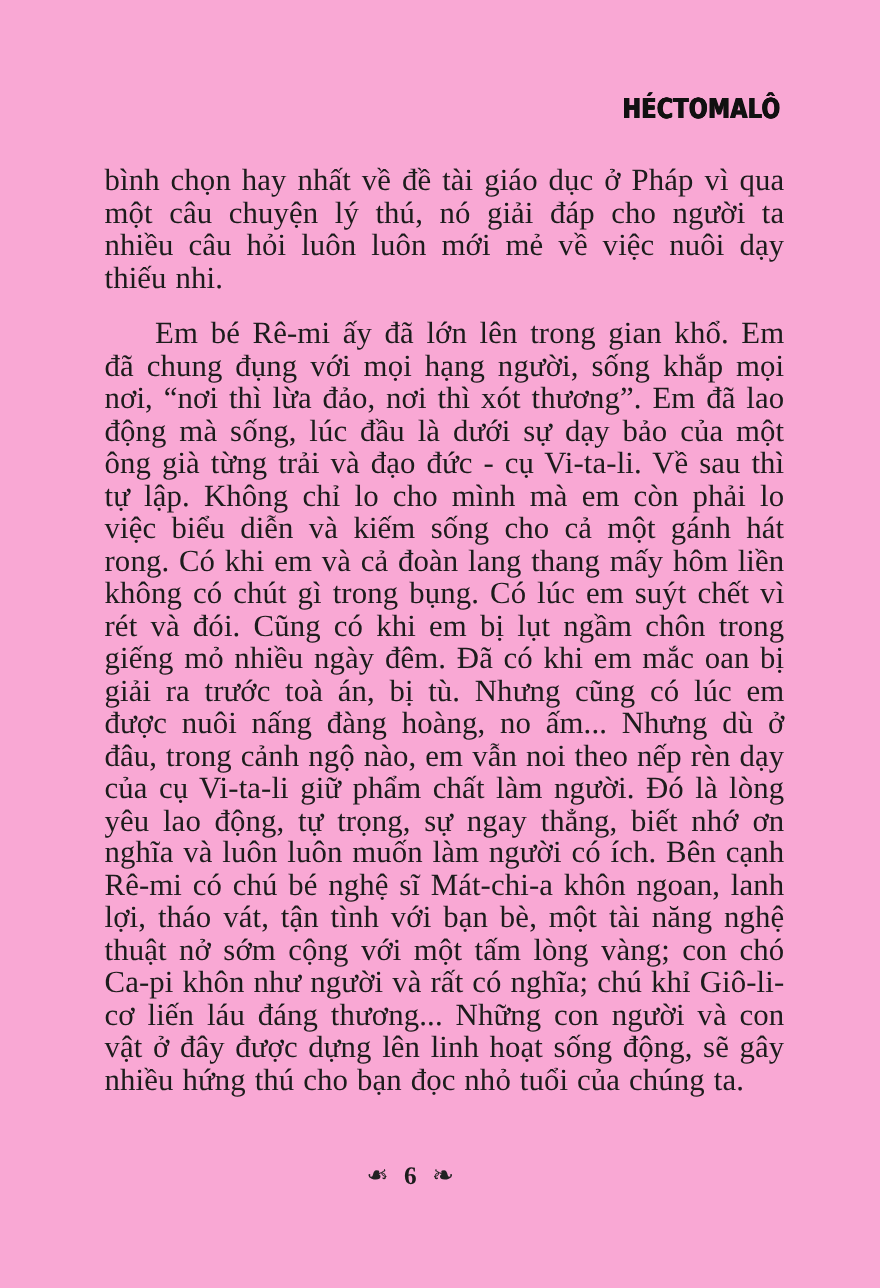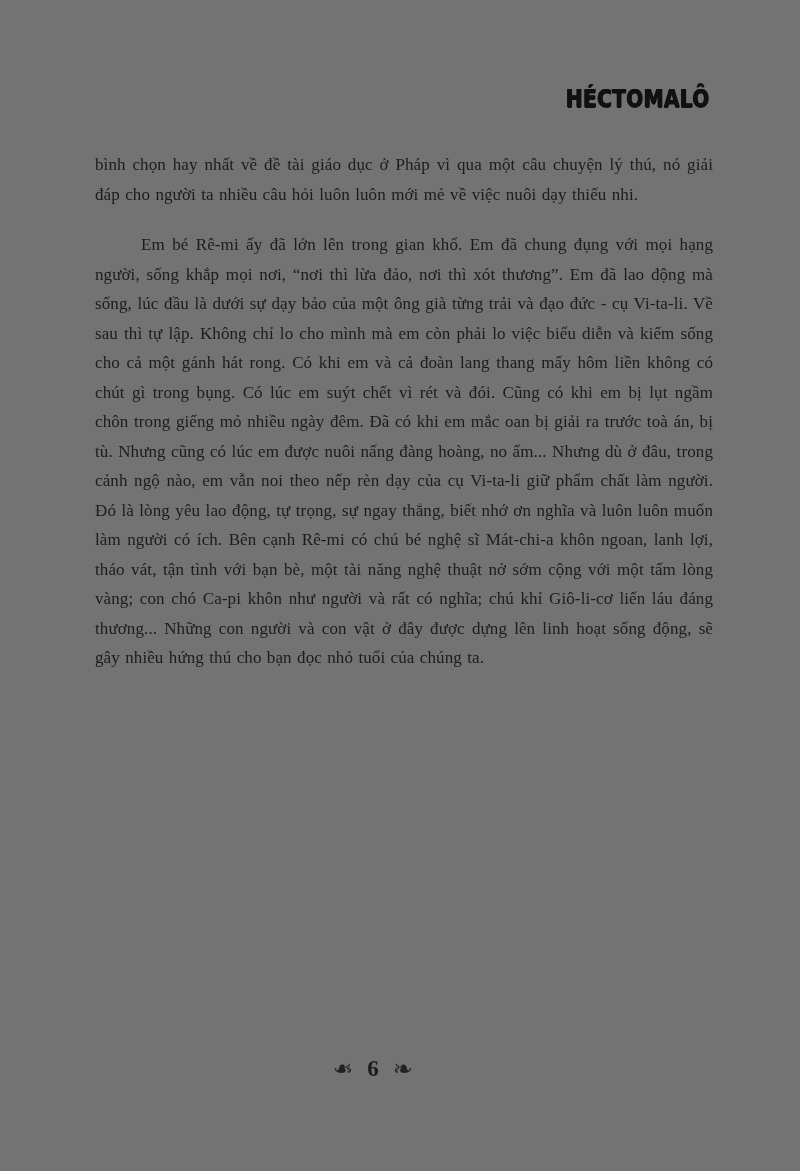--- a/index.html
+++ b/index.html
@@ -9,21 +9,21 @@
   body {
     width: 800px;
     height: 1171px;
     background: #ffffff;
     overflow: hidden;
   }
   .page {
     position: relative;
     width: 800px;
     height: 1171px;
-    background: #737373;
+    background: #f9a8d4;
     color: #1c1c1c;
     font-family: "Liberation Serif", serif;
   }
   
   .logo {
     position: absolute;
     top: 84px;
     right: 90px;
     font-family: "DejaVu Sans", sans-serif;
     font-weight: bold;
@@ -34,21 +34,21 @@
     transform-origin: right center;
     
     text-shadow: 0.7px 0 0 #111111, -0.7px 0 0 #111111, 0 0.5px 0 #111111;
     white-space: nowrap;
   }
   .body-text {
     position: absolute;
     left: 95px;
     top: 150px;
     width: 618px;
-    font-size: 17px;
+    font-size: 28px;
     line-height: 29.5px;
     text-align: justify;
     letter-spacing: 0.1px;
     word-spacing: 1px;
   }
   .body-text p {
     margin: 0 0 21px 0;
   }
   .body-text p.indented {
     text-indent: 46px;

